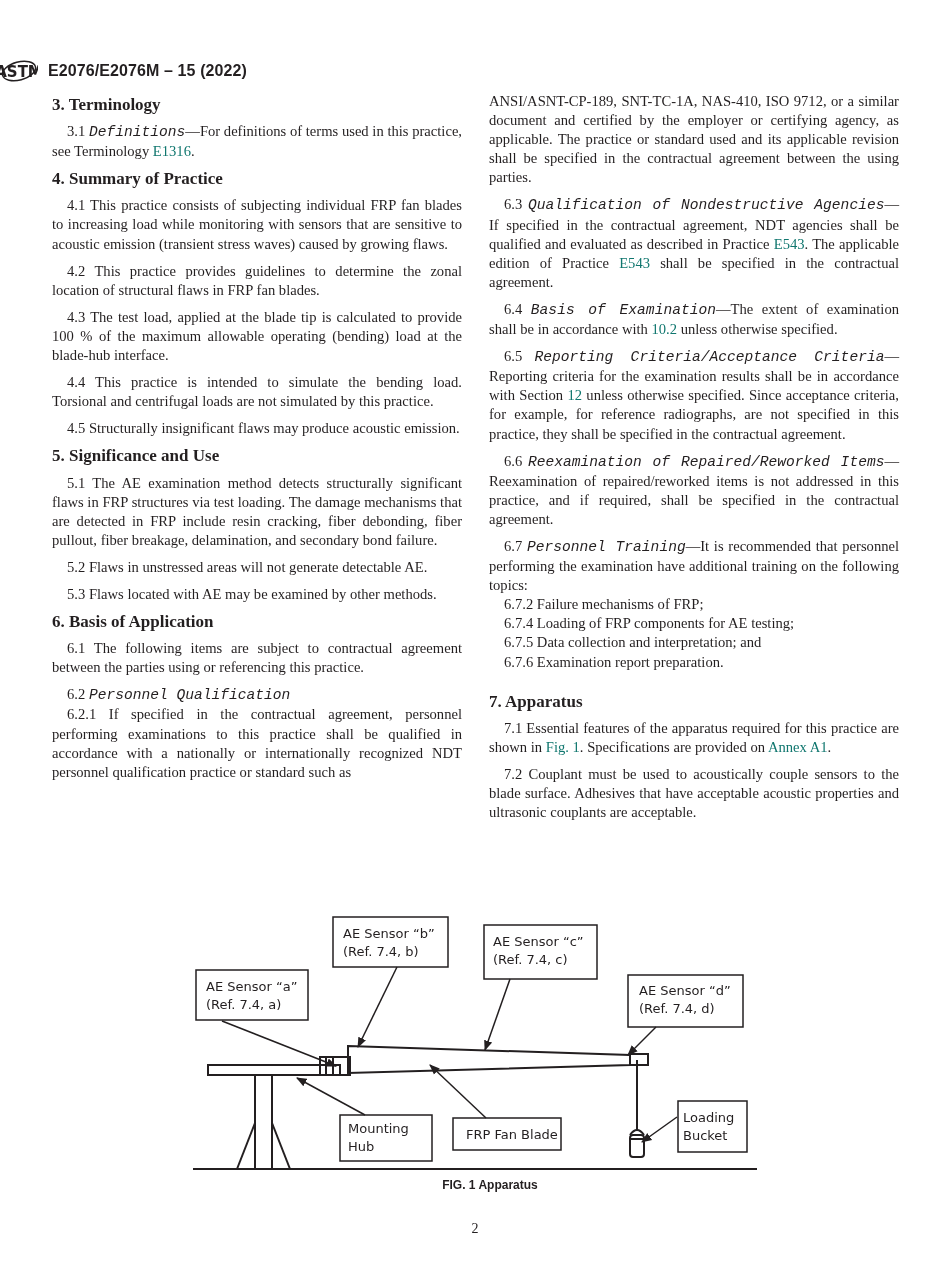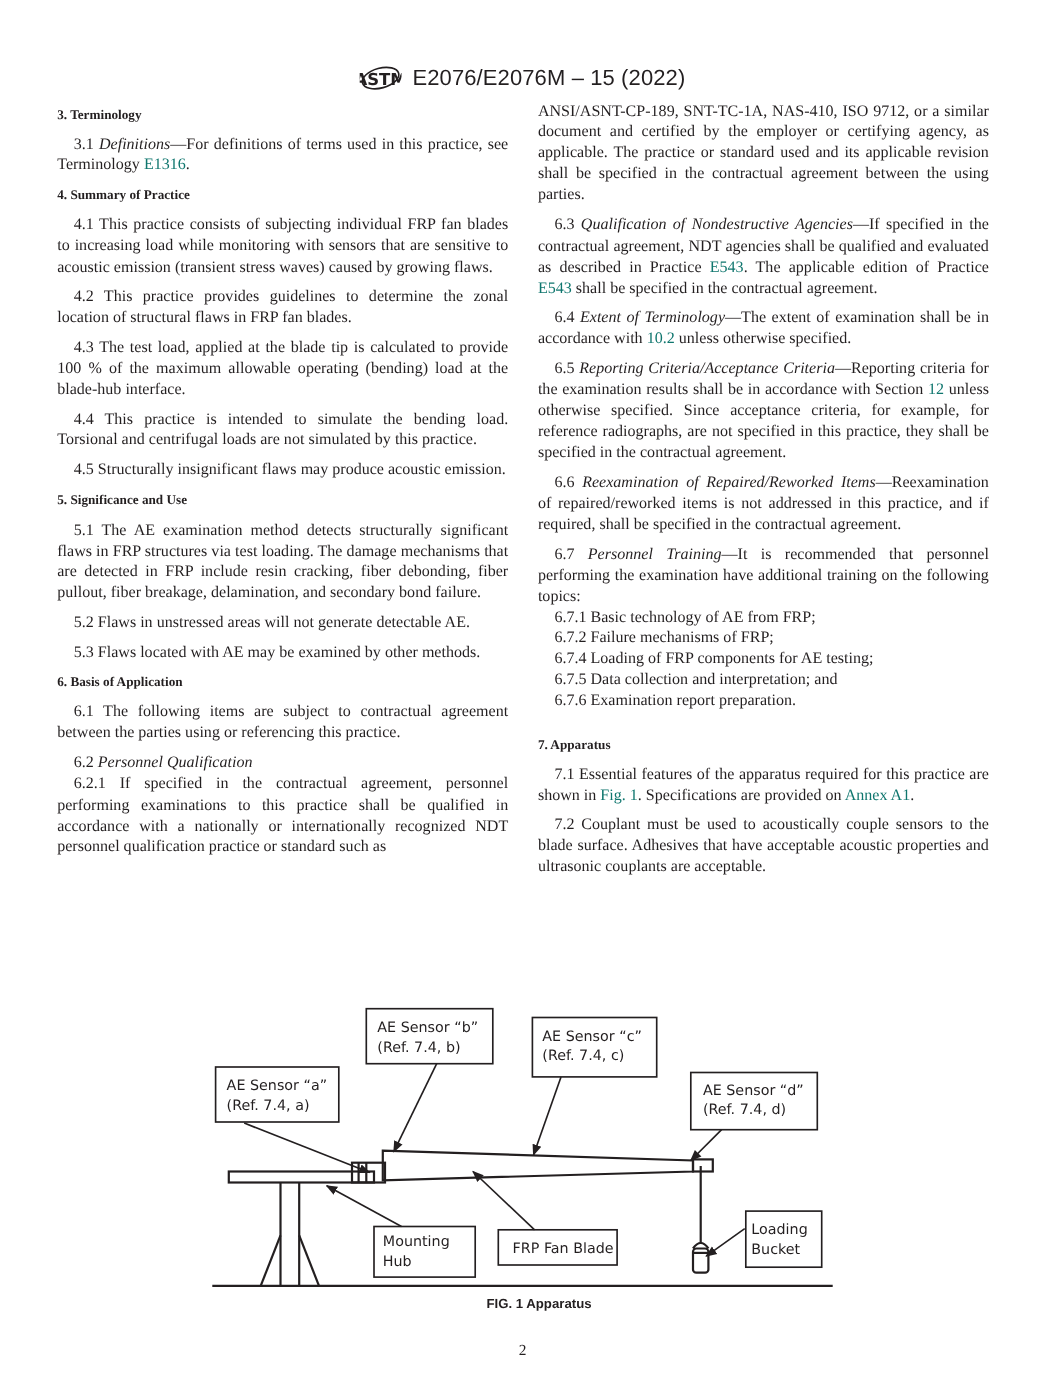--- a/index.html
+++ b/index.html
@@ -1,27 +1,27 @@
 <!DOCTYPE html>
 <html><head>
 <meta charset="utf-8">
 <style>
   html, body { margin: 0; padding: 0; background: #ffffff; }
   body { width: 950px; height: 1272px; position: relative; overflow: hidden; color: #231f20; }
-  .header { position: absolute; top: 56px; left: 0; width: 950px; text-align: center; }
+  .header { position: absolute; top: 56px; left: 0; width: 950px; text-align: left; }
   .header .logo { display: inline-block; vertical-align: middle; width: 38px; height: 30px; margin-right: 6px; }
-  .header .title { display: inline-block; vertical-align: middle; font-family: "Liberation Sans", sans-serif; font-weight: normal; font-size: 20px; letter-spacing: 0.1px; }
+  .header .title { display: inline-block; vertical-align: middle; font-family: "Liberation Sans", sans-serif; font-weight: bold; font-size: 16px; letter-spacing: 0.1px; }
   .col { position: absolute; top: 92px; width: 410px; font-family: "Liberation Serif", serif; font-size: 14.6px; line-height: 19.1px; text-align: justify; }
   .col.left { left: 52px; }
   .col.right { left: 489px; }
   .col p { margin: 0 0 8px 0; text-indent: 15px; }
   .col p.noindent { text-indent: 0; }
   .col p.tight { margin-bottom: 0; }
-  .col h3 { margin: 3px 0 8px 0; font-size: 12px; font-weight: bold; text-indent: 0; }
-  .col .i { font-style: italic; }
+  .col h3 { margin: 3px 0 8px 0; font-size: 17px; font-weight: bold; text-indent: 0; }
+  .col .i { font-style: italic; font-family: Liberation Mono, monospace; }
   .col .lnk { color: #0f766e; }
   .col .list div { text-indent: 15px; }
   .fig { position: absolute; left: 190px; top: 905px; width: 580px; height: 275px; }
   .fig-caption { position: absolute; top: 1178px; left: 0; width: 950px; text-align: center; font-family: "Liberation Sans", sans-serif; font-weight: bold; font-size: 12px; padding-left: 15px; }
   .page-num { position: absolute; top: 1221px; left: 0; width: 950px; text-align: center; font-family: "Liberation Serif", serif; font-size: 14px; }
   .fig text { font-family: "DejaVu Sans", sans-serif; font-size: 13px; fill: #231f20; }
 </style>
 </head>
 <body>
 
@@ -51,26 +51,25 @@
 
   <h3>6. Basis of Application</h3>
   <p>6.1 The following items are subject to contractual agreement between the parties using or referencing this practice.</p>
   <p class="tight"><span>6.2 </span><span class="i">Personnel Qualification</span></p>
   <p>6.2.1 If specified in the contractual agreement, personnel performing examinations to this practice shall be qualified in accordance with a nationally or internationally recognized NDT personnel qualification practice or standard such as</p>
 </div>
 
 <div class="col right">
   <p class="noindent">ANSI/ASNT-CP-189, SNT-TC-1A, NAS-410, ISO 9712, or a similar document and certified by the employer or certifying agency, as applicable. The practice or standard used and its applicable revision shall be specified in the contractual agreement between the using parties.</p>
   <p><span>6.3 </span><span class="i">Qualification of Nondestructive Agencies</span><span>—If specified in the contractual agreement, NDT agencies shall be qualified and evaluated as described in Practice </span><span class="lnk">E543</span><span>. The applicable edition of Practice </span><span class="lnk">E543</span><span> shall be specified in the contractual agreement.</span></p>
-  <p><span>6.4 </span><span class="i">Extent of Terminology</span><span>—The extent of examination shall be in accordance with </span><span class="lnk">10.2</span><span> unless otherwise specified.</span></p>
+  <p><span>6.4 </span><span class="i">Basis of Examination</span><span>—The extent of examination shall be in accordance with </span><span class="lnk">10.2</span><span> unless otherwise specified.</span></p>
   <p><span>6.5 </span><span class="i">Reporting Criteria/Acceptance Criteria</span><span>—Reporting criteria for the examination results shall be in accordance with Section </span><span class="lnk">12</span><span> unless otherwise specified. Since acceptance criteria, for example, for reference radiographs, are not specified in this practice, they shall be specified in the contractual agreement.</span></p>
   <p><span>6.6 </span><span class="i">Reexamination of Repaired/Reworked Items</span><span>—Reexamination of repaired/reworked items is not addressed in this practice, and if required, shall be specified in the contractual agreement.</span></p>
   <p class="tight"><span>6.7 </span><span class="i">Personnel Training</span><span>—It is recommended that personnel performing the examination have additional training on the following topics:</span></p>
   <div class="list" style="margin-bottom:20px;">
-    <div>6.7.1 Basic technology of AE from FRP;</div>
     <div>6.7.2 Failure mechanisms of FRP;</div>
     <div>6.7.4 Loading of FRP components for AE testing;</div>
     <div>6.7.5 Data collection and interpretation; and</div>
     <div>6.7.6 Examination report preparation.</div>
   </div>
 
   <h3>7. Apparatus</h3>
   <p><span>7.1 Essential features of the apparatus required for this practice are shown in </span><span class="lnk">Fig. 1</span><span>. Specifications are provided on </span><span class="lnk">Annex A1</span><span>.</span></p>
   <p>7.2 Couplant must be used to acoustically couple sensors to the blade surface. Adhesives that have acceptable acoustic properties and ultrasonic couplants are acceptable.</p>
 </div>

